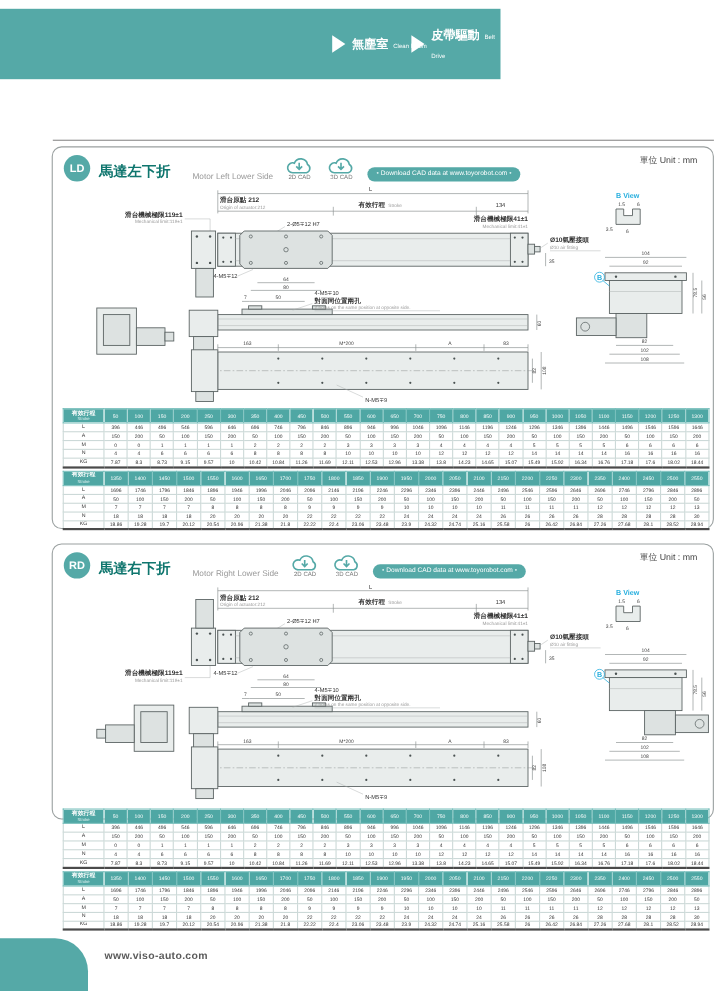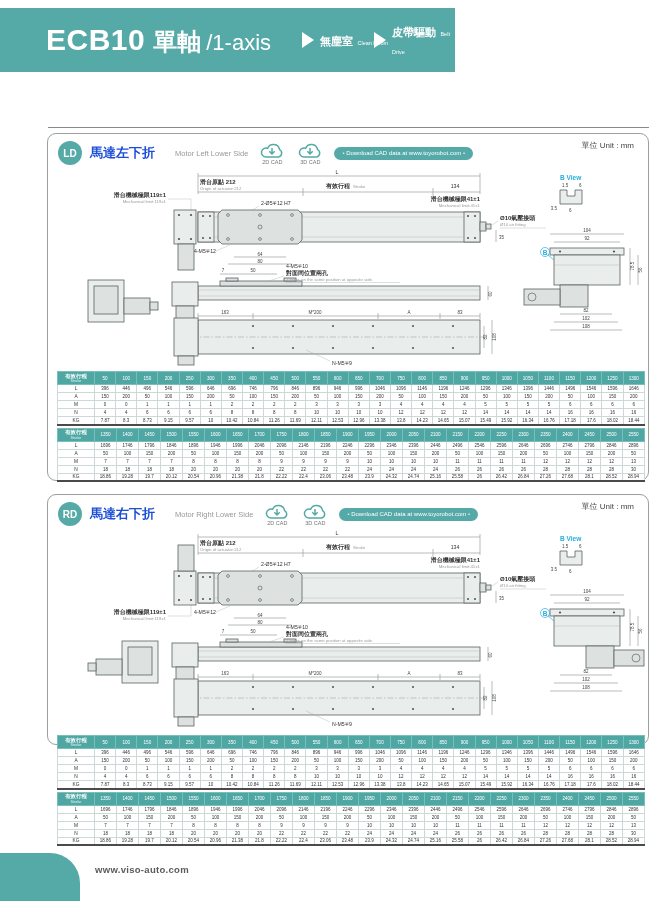--- a/index.html
+++ b/index.html
@@ -24,24 +24,24 @@
   
   .sec{position:absolute;left:48px;top:84px;border-left:4px solid #55a9a7;padding-left:9px;}
   .sec .t{font-size:17px;font-weight:bold;color:#3f3f3f;line-height:19px;}
   .sec .s{font-size:10.5px;font-weight:bold;color:#b3b3b3;margin-top:3px;}
   .sec-rule{position:absolute;left:48px;top:127px;width:601px;border-top:1.5px solid #8a8a8a;}
 
   
   .panel{position:absolute;left:47px;width:602px;border:1px solid #9aa0a0;border-radius:9px;background:#fff;}
   .panel-ld{top:133px;height:348px;}
   .panel-rd{top:494px;height:251px;}
-  .panel-head{position:absolute;left:10px;top:7px;display:flex;align-items:center;}
+  .panel-head{position:absolute;left:10px;top:7px;display:flex;align-items:flex-end;}
   .pcode{width:24px;height:24px;border-radius:50%;background:#55a9a7;color:#fff;font-size:10px;
     font-weight:bold;display:flex;align-items:center;justify-content:center;flex:0 0 24px;}
-  .ptitle-c{font-size:13px;font-weight:bold;color:#1d4ed8;margin-left:8px;white-space:nowrap;}
+  .ptitle-c{font-size:13px;font-weight:bold;color:#0f766e;margin-left:8px;white-space:nowrap;}
   .ptitle-e{font-size:7.5px;color:#999;margin-left:4px;white-space:nowrap;padding-left:16px;}
   .cad{display:flex;flex-direction:column;align-items:center;margin-left:10px;cursor:pointer;}
   .cad .lbl{font-size:5.5px;color:#777;margin-top:-1px;}
   .pill{margin-left:10px;height:13px;line-height:13px;padding:0 8px;border-radius:7px;background:#55a9a7;
     color:#fff;font-size:6px;white-space:nowrap;cursor:pointer;}
   .pill::before{content:"• ";color:#d9f0ef;} .pill::after{content:" •";color:#d9f0ef;}
   .unit{position:absolute;right:14px;top:6px;font-size:8px;color:#444;}
 
   
   svg.drawing{position:absolute;left:0;top:34px;}
@@ -80,25 +80,20 @@
      border-top-right-radius:30px;}
   .foot-url{position:absolute;left:95px;top:864px;font-size:9.5px;font-weight:bold;color:#5a5a5a;
      letter-spacing:.3px;}
 </style>
 </head>
 <body>
 
 <div class="page">
 
   <div class="banner">
-    <div class="banner-title">
-      <span class="model">ECB10</span>
-      <span class="cjk">單軸</span>
-      <span class="en">/1-axis</span>
-    </div>
     <div class="badge badge1">
       <span class="tri"></span>
       <span class="txt">
         <span class="c">無塵室</span>
         <span class="e">Clean Room</span>
       </span>
     </div>
     <div class="badge badge2">
       <span class="tri"></span>
       <span class="txt">

